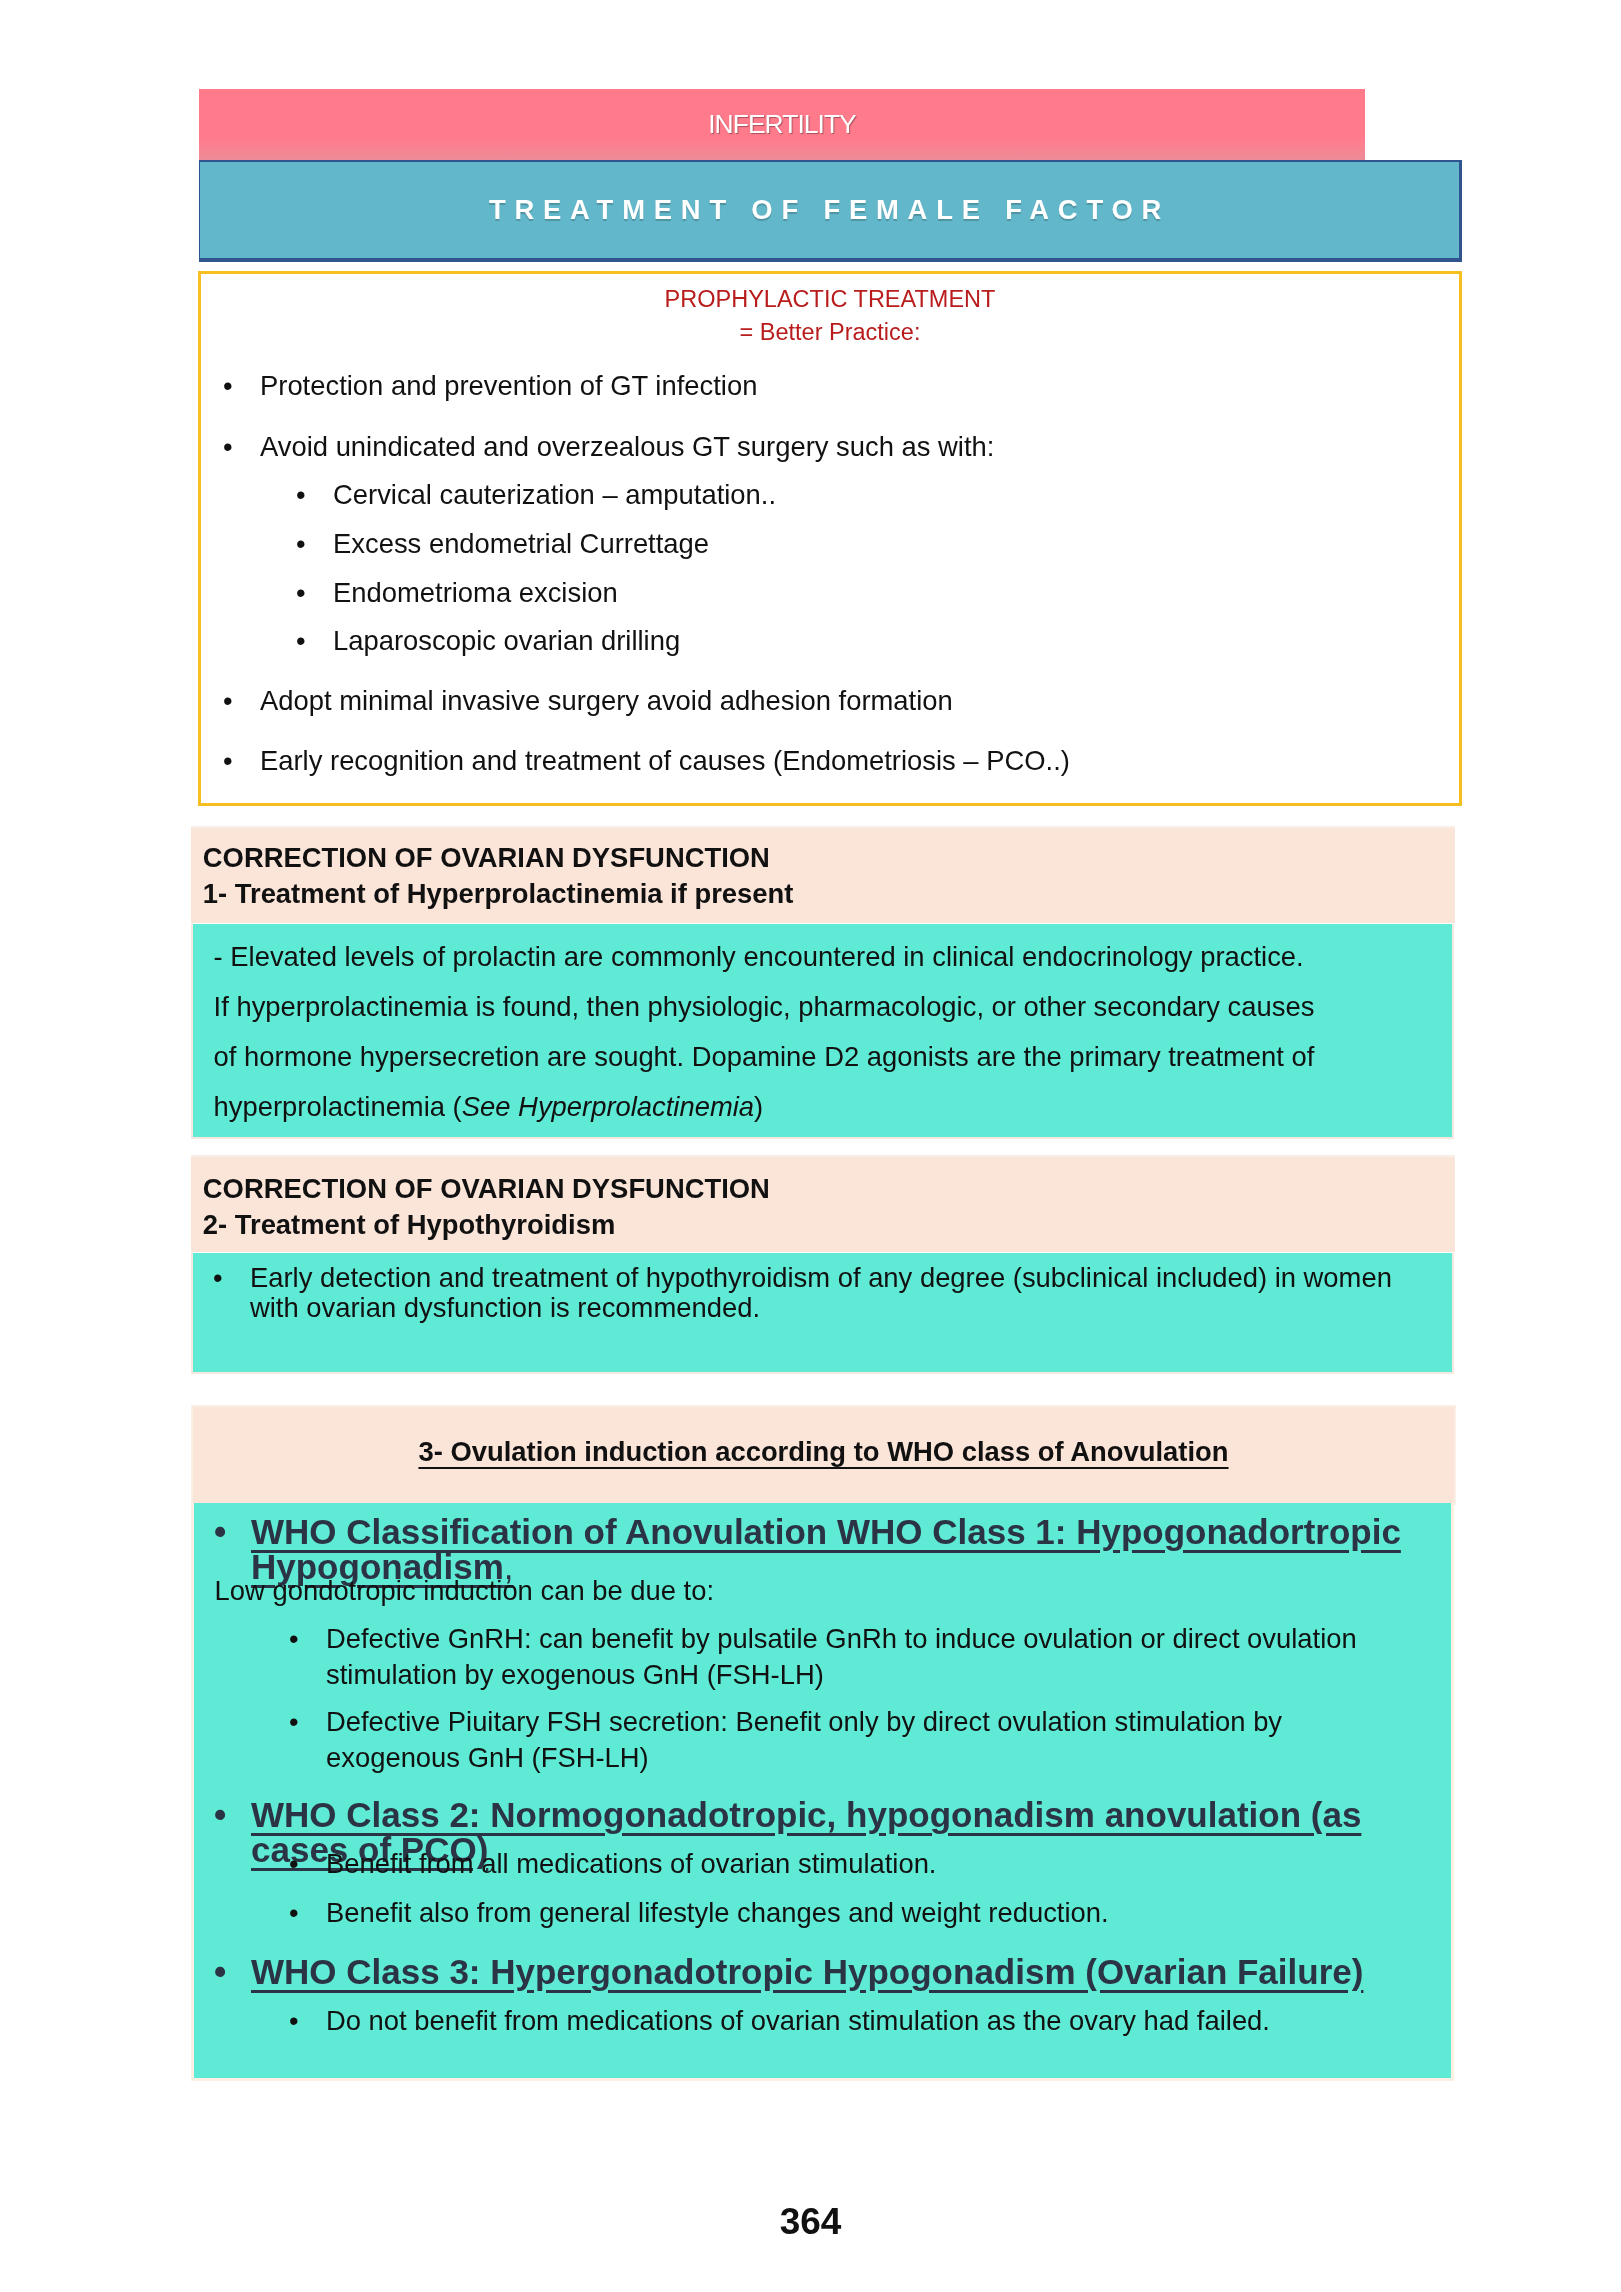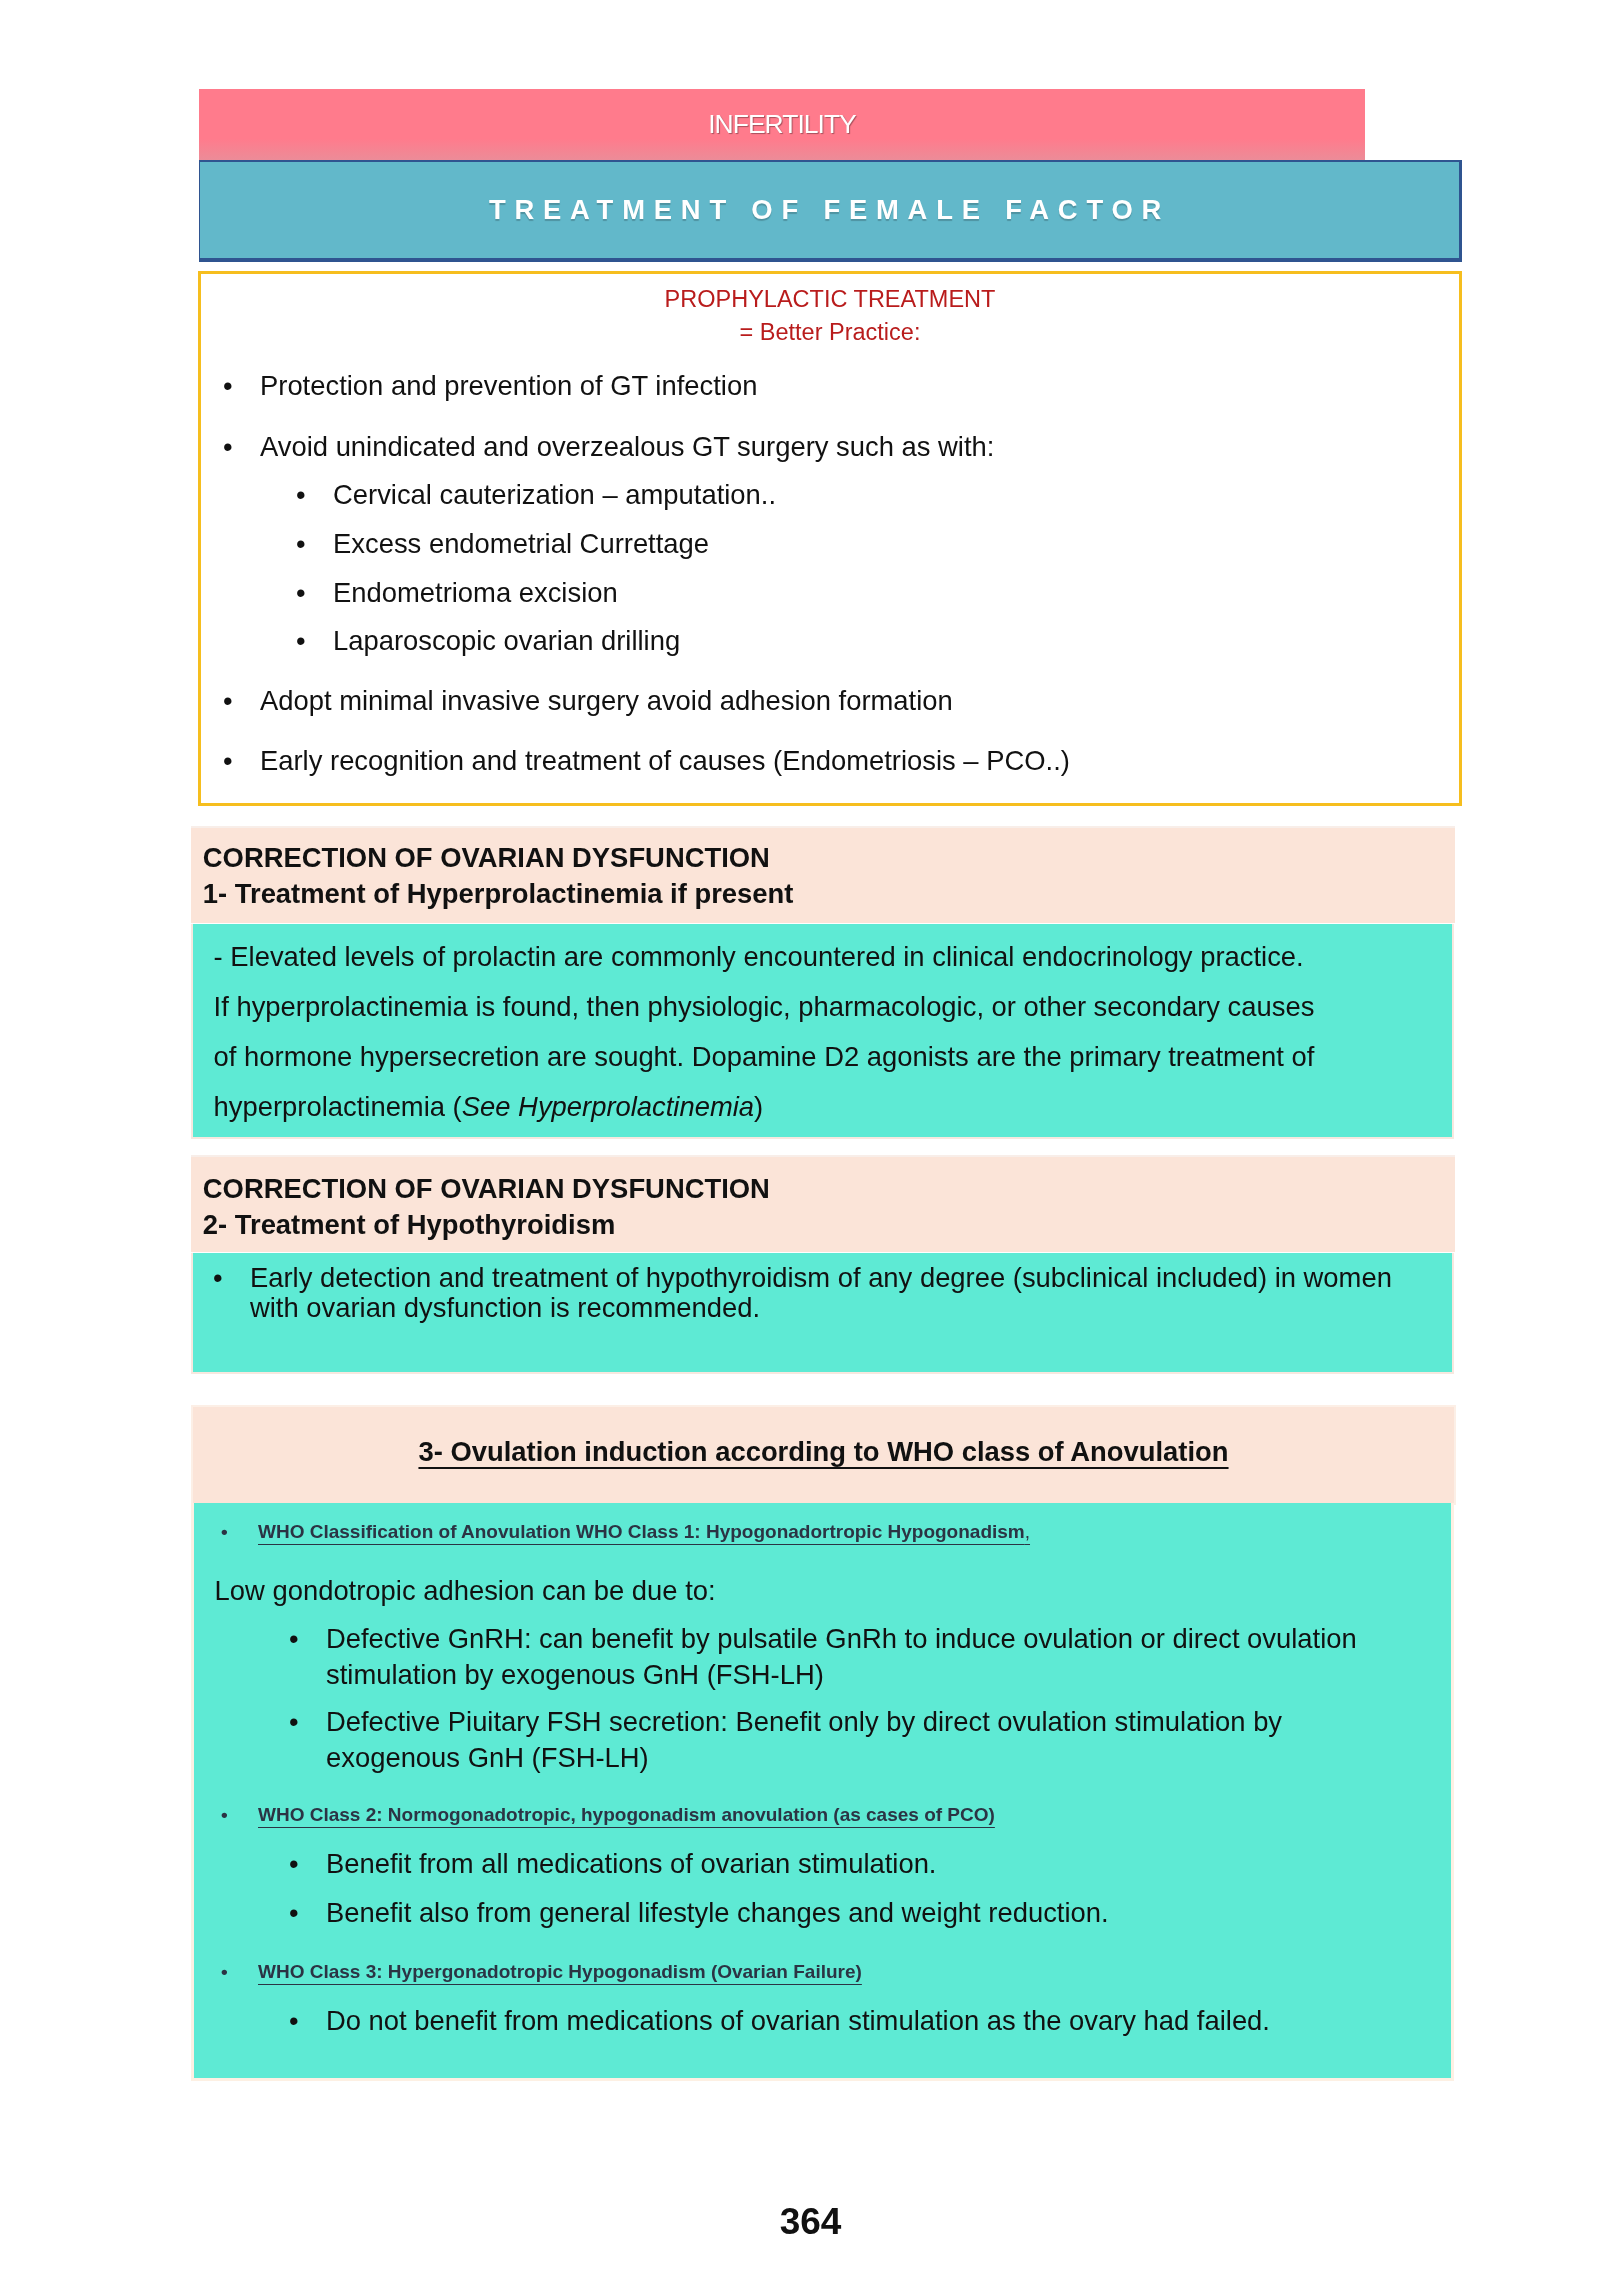--- a/index.html
+++ b/index.html
@@ -43,21 +43,21 @@
 
     .s2-head { top: 1155px; height: 95px; }
     .s2-head .t1 { margin-top: 13.7px; }
     .s2-body { top: 1253px; height: 119px; }
     .s2-body .bul { position: absolute; left: 57px; top: 9.8px; width: 1166px; line-height: 30px; }
 
     .s3-head { top: 1405px; height: 98px; background: #fbe4d8; border: 2.9px solid #fcefe6; border-bottom: none; width: 1261px; }
     .s3-head .t { text-align: center; padding: 0; margin-top: 27.4px; text-decoration: underline; text-underline-offset: 5.9px; }
     .s3-body { top: 1503px; height: 575px; width: 1257px; border: 3.9px solid #fdf0e3; border-top: none; }
 
-    .who { position: absolute; left: 64px; font-size: 19px; font-weight: bold; color: #2b3444;
+    .who { position: absolute; left: 57px; font-size: 35px; font-weight: bold; color: #2b3444;
       text-decoration: underline; text-underline-offset: 5.9px; line-height: 35px; }
     .who::before { content: "•"; position: absolute; left: -37px; top: 0; color: #2b3444; text-decoration: none; }
     .plain { position: absolute; font-size: 27.4px; line-height: 35px; }
     .sub { position: absolute; left: 132px; width: 1049px; font-size: 27.4px; line-height: 36px; }
     .sub::before { content: "•"; position: absolute; left: -37px; top: 0; }
 
     .page-num { position: absolute; left: 0; width: 1621px; top: 2201px; text-align: center; font-size: 37px; font-weight: bold; font-family: "Liberation Sans", sans-serif; }
   </style>
 </head>
 <body>
@@ -109,21 +109,21 @@
     <div class="bul cond">Early detection and treatment of hypothyroidism of any degree (subclinical included) in women with ovarian dysfunction is recommended.</div>
   </div>
 
   <div class="sec-head s3-head">
     <div class="t cond">3- Ovulation induction according to WHO class of Anovulation</div>
   </div>
   <div class="sec-body s3-body">
     <div class="who cond" style="top:10.8px">
       <span>WHO Classification of Anovulation WHO Class 1: Hypogonadortropic Hypogonadism</span><span style="text-decoration:none;font-weight:normal">,</span>
     </div>
-    <div class="plain cond" style="left:20.6px; top:70px">Low gondotropic adhesion can be due to:</div>
+    <div class="plain cond" style="left:20.6px; top:70px">Low gondotropic induction can be due to:</div>
     <div class="sub cond" style="top:118px">Defective GnRH: can benefit by pulsatile GnRh to induce ovulation or direct ovulation stimulation by exogenous GnH (FSH-LH)</div>
     <div class="sub cond" style="top:201px">Defective Piuitary FSH secretion: Benefit only by direct ovulation stimulation by exogenous GnH (FSH-LH)</div>
     <div class="who cond" style="top:294px">WHO Class 2: Normogonadotropic, hypogonadism anovulation (as cases of PCO)</div>
     <div class="sub cond" style="top:343px">Benefit from all medications of ovarian stimulation.</div>
     <div class="sub cond" style="top:392px">Benefit also from general lifestyle changes and weight reduction.</div>
     <div class="who cond" style="top:451px">WHO Class 3: Hypergonadotropic Hypogonadism (Ovarian Failure)</div>
     <div class="sub cond" style="top:500px">Do not benefit from medications of ovarian stimulation as the ovary had failed.</div>
   </div>
 
   <div class="page-num">364</div>

